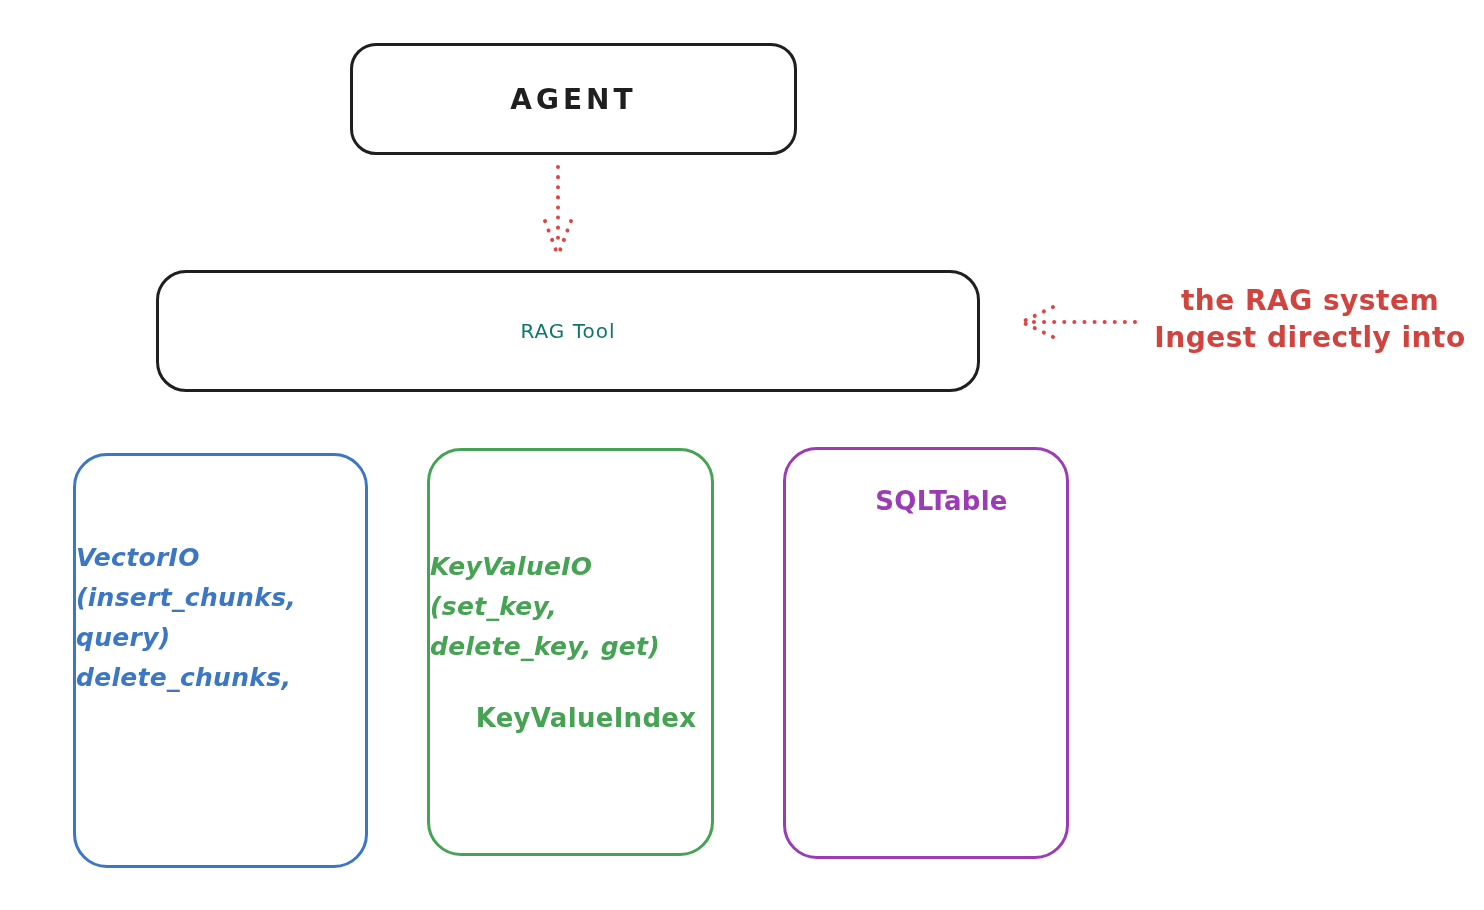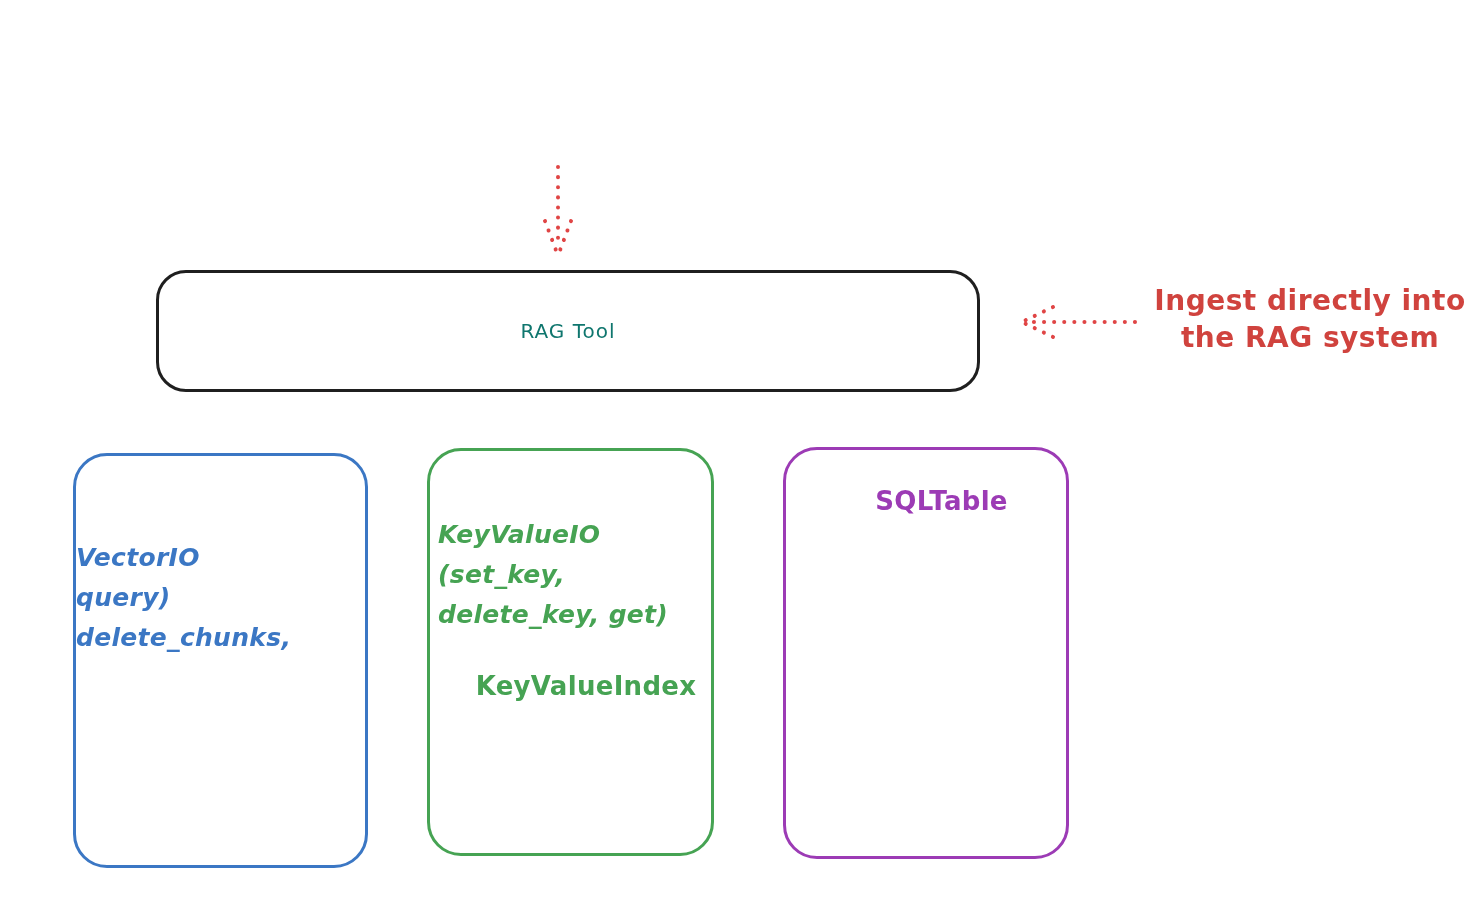--- a/index.html
+++ b/index.html
@@ -91,21 +91,21 @@
     color: #9c3bb5;
   }
   .node-text {
     font-size: 25px;
     font-weight: 600;
     line-height: 40px;
     letter-spacing: 0.3px;
     font-style: italic;
   }
   .node-blue .node-text  { padding-top: 82px; }
-  .node-green .node-text { padding-top: 64px; margin-left: 8px; }
+  .node-green .node-text { padding-top: 96px; }
   .node-purple .node-text{ padding-top: 98px; }
   .node-index {
     text-align: center;
     font-size: 26px;
     font-weight: 600;
     letter-spacing: 0.3px;
     padding-top: 36px;
     margin-left: 31px;
   }
   svg .dotline {
@@ -114,45 +114,49 @@
     stroke-width: 4;
     stroke-linecap: round;
     stroke-dasharray: 0.1 10;
   }
 </style>
 </head>
 <body>
 
 <div class="canvas">
 
+  <div class="box agent-box">
+    <span class="label">AGENT</span>
+  </div>
 
   <svg class="arrow arrow-down" width="36" height="100" viewBox="0 0 36 100">
     <path class="dotline" d="M18 4 L18 82"></path>
     <path class="dotline" d="M5 58 L17 90"></path>
     <path class="dotline" d="M31 58 L19 90"></path>
   </svg>
 
   <div class="box rag-box">
     <span class="label">RAG Tool</span>
   </div>
 
   <svg class="arrow arrow-left" width="130" height="44" viewBox="0 0 130 44">
     <path class="dotline" d="M122 22 L14 22"></path>
     <path class="dotline" d="M40 7 L11 21"></path>
     <path class="dotline" d="M40 37 L11 23"></path>
   </svg>
 
   <div class="annotation">
+    <div>the RAG system</div>
     <div>Ingest directly into</div>
-    <div>the RAG system</div>
   </div>
 
   <div class="node node-blue">
     <div class="node-text">
       <div>VectorIO</div>
+      <div>(insert_chunks,</div>
       <div>query)</div>
       <div>delete_chunks,</div>
     </div>
   </div>
 
   <div class="node node-green">
     <div class="node-text">
       <div>KeyValueIO</div>
       <div>(set_key,</div>
       <div>delete_key, get)</div>

